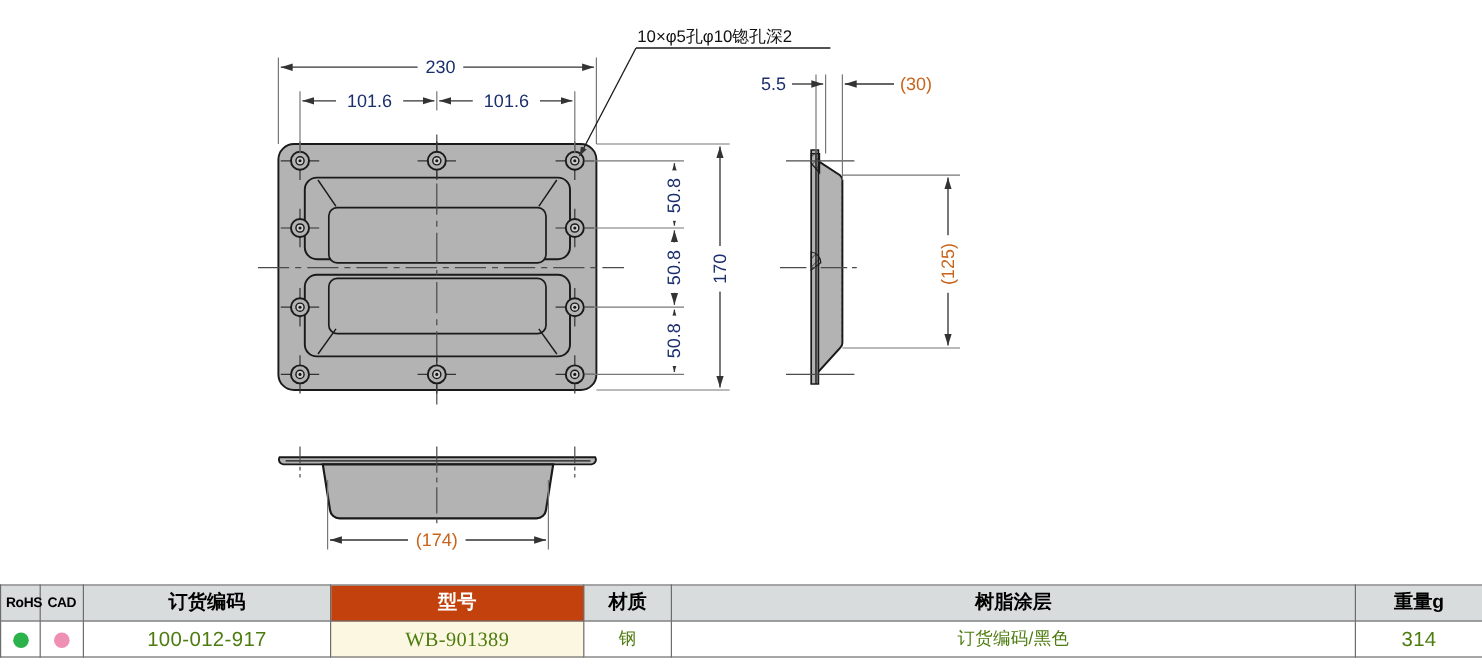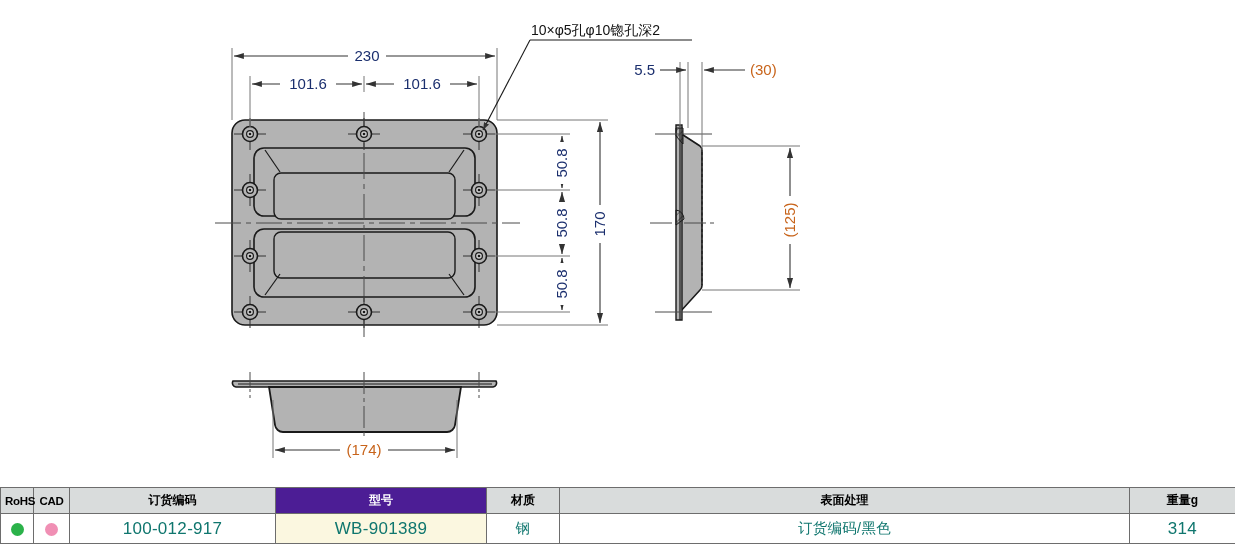--- a/index.html
+++ b/index.html
@@ -33,39 +33,40 @@
     text-align: center;
     vertical-align: middle;
     padding: 4px;
     white-space: nowrap;
   }
   #spec-table thead th {
     height: 24px;
     background: #d9dcdc;
     color: #000;
     font-weight: bold;
-    font-size: 12px;
+    font-size: 16px;
   }
   #spec-table thead th.narrow-head {
     font-size: 11.5px;
     letter-spacing: -0.3px;
   }
   #spec-table thead th.model-head {
-    background: #4c1d95;
+    background: #c2410c;
     color: #ffffff;
   }
   #spec-table tbody td {
     height: 30px;
     background: #ffffff;
     font-size: 17px;
-    color: #0f766e;
+    color: #4d7c0f;
     letter-spacing: 0.3px;
   }
   #spec-table tbody td.model-cell {
     background: #fbf7e0;
+    font-family: Liberation Serif, serif;
   }
   #spec-table tbody td.cjk-cell {
     font-size: 14.5px;
   }
   .dot {
     display: inline-block;
     width: 13px; height: 13px;
     border-radius: 50%;
     vertical-align: middle;
   }
@@ -330,21 +331,21 @@
       <col class="col-finish">
     <col class="col-weight">
   </colgroup>
   <thead>
     <tr>
       <th class="narrow-head">RoHS</th>
       <th class="narrow-head">CAD</th>
       <th>订货编码</th>
       <th class="model-head">型号</th>
       <th>材质</th>
-      <th>表面处理</th>
+      <th>树脂涂层</th>
       <th>重量g</th>
     </tr>
   </thead>
   <tbody>
     <tr>
       <td>
         <span class="dot dot-rohs"></span>
       </td>
       <td>
         <span class="dot dot-cad"></span>

